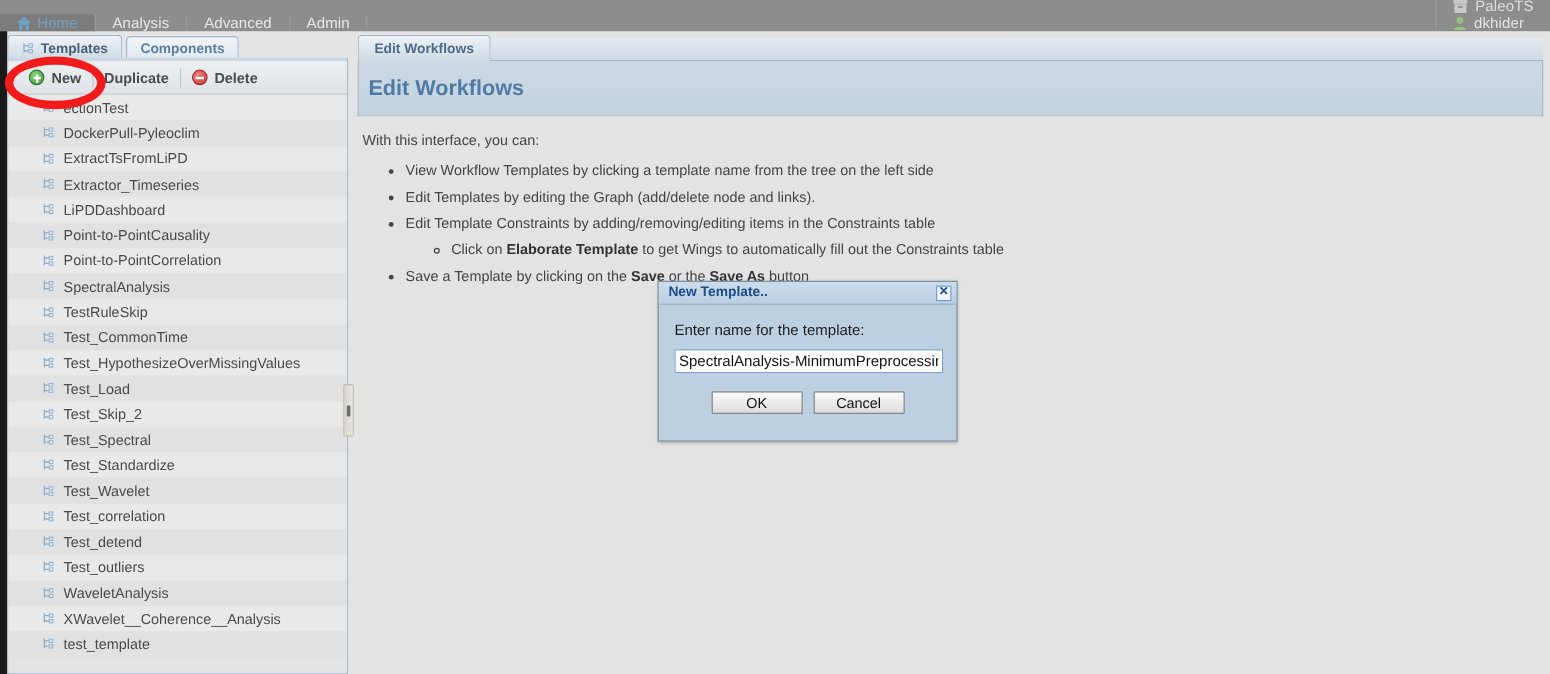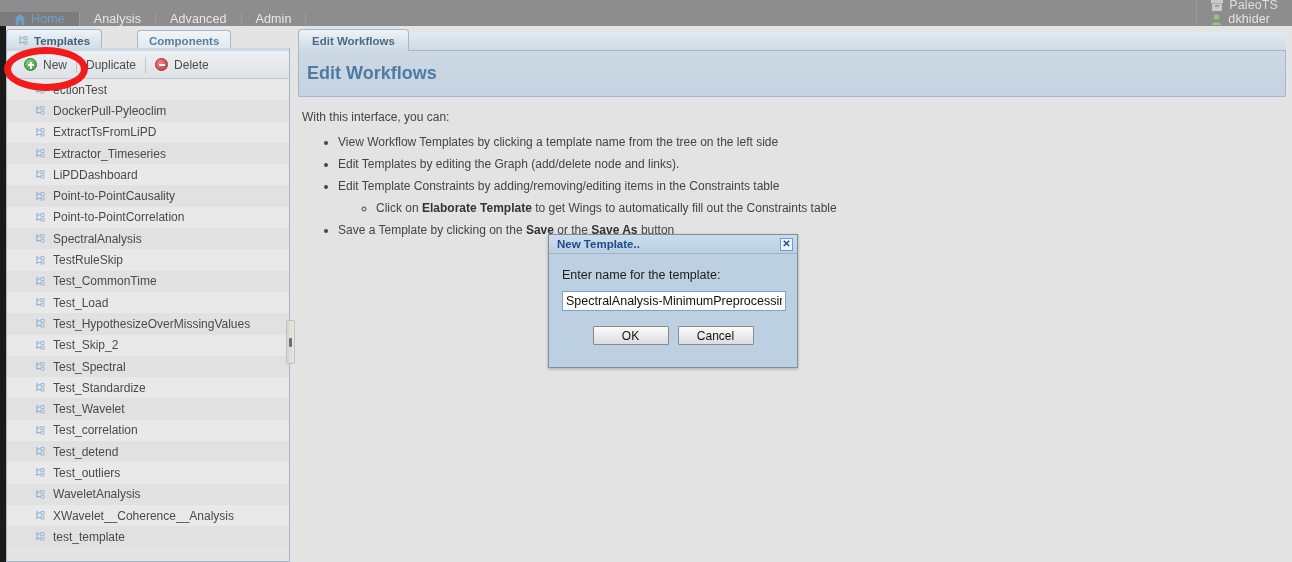--- a/index.html
+++ b/index.html
@@ -35,21 +35,21 @@
   .nav-right .nav-item { border-right: none; border-left: 1px solid #9a9a9a; color: #dedede; }
   .nav-right .user { color: #e4e4e4; }
 
   .icon-home { display:inline-block; width:11px; height:11px; position:relative; }
   .icon-home svg { display:block; }
   .icon-box svg, .icon-user svg { display:block; }
 
   
   .left-tabs {
     position: absolute; left: 6px; top: 29px; width: 284px; height: 22px;
-    display: flex; align-items: flex-end; gap: 32px;
+    display: flex; align-items: flex-end;
   }
   .ltab {
     height: 21px; display: flex; align-items: center; gap: 5px;
     padding: 0 11px;
     font-size: 11.5px; font-weight: bold; color: #5a7f9e;
     background: linear-gradient(#f2f5f8, #dfe7ee);
     border: 1px solid #a3b8cc; border-bottom: none;
     border-radius: 4px 4px 0 0;
     margin-right: 3px;
     cursor: default;
@@ -74,21 +74,21 @@
   }
   .toolbar {
     height: 28px; display: flex; align-items: center;
     background: linear-gradient(#eceff2, #dfe3e7);
     border-bottom: 1px solid #c2c9d0;
     padding-left: 8px;
   }
   .tb-btn {
     display:flex; align-items:center; gap:6px;
     padding: 0 9px; height: 24px;
-    font-size: 12px; color: #4c4c4c; cursor: default;
+    font-size: 12px; color: #4c4c4c; cursor: default; font-weight: bold;
   }
   .tb-sep { width:1px; height:16px; background:#bfc5cb; }
 
   .ico-plus, .ico-minus {
     width:13px; height:13px; border-radius:50%; position:relative; display:inline-block;
   }
   .ico-plus { background: radial-gradient(circle at 35% 30%, #8ad07a, #3f9b37); border:1px solid #2f7a2a; }
   .ico-minus { background: radial-gradient(circle at 35% 30%, #ef8080, #c43b3b); border:1px solid #a32a2a; }
   .ico-plus::before, .ico-plus::after, .ico-minus::before {
     content:''; position:absolute; background:#fff;
@@ -375,29 +375,29 @@
             <rect x="6" y="6.2" width="3" height="2.8" fill="#dbe8f3" stroke="#8fb0cc" stroke-width=".8"></rect>
           </svg>
           <span>Test_CommonTime</span>
         </div>
         <div class="tree-item">
           <svg class="tree-ico" width="11" height="11" viewBox="0 0 11 11">
             <path d="M2 1 L2 9 M2 3 L6 3 M2 7.5 L6 7.5" stroke="#8fb0cc" fill="none" stroke-width="1.1"></path>
             <rect x="6" y="1.6" width="3" height="2.8" fill="#dbe8f3" stroke="#8fb0cc" stroke-width=".8"></rect>
             <rect x="6" y="6.2" width="3" height="2.8" fill="#dbe8f3" stroke="#8fb0cc" stroke-width=".8"></rect>
           </svg>
+          <span>Test_HypothesizeOverMissingValues</span>
+        </div>
+        <div class="tree-item">
+          <svg class="tree-ico" width="11" height="11" viewBox="0 0 11 11">
+            <path d="M2 1 L2 9 M2 3 L6 3 M2 7.5 L6 7.5" stroke="#8fb0cc" fill="none" stroke-width="1.1"></path>
+            <rect x="6" y="1.6" width="3" height="2.8" fill="#dbe8f3" stroke="#8fb0cc" stroke-width=".8"></rect>
+            <rect x="6" y="6.2" width="3" height="2.8" fill="#dbe8f3" stroke="#8fb0cc" stroke-width=".8"></rect>
+          </svg>
           <span>Test_Load</span>
-        </div>
-        <div class="tree-item">
-          <svg class="tree-ico" width="11" height="11" viewBox="0 0 11 11">
-            <path d="M2 1 L2 9 M2 3 L6 3 M2 7.5 L6 7.5" stroke="#8fb0cc" fill="none" stroke-width="1.1"></path>
-            <rect x="6" y="1.6" width="3" height="2.8" fill="#dbe8f3" stroke="#8fb0cc" stroke-width=".8"></rect>
-            <rect x="6" y="6.2" width="3" height="2.8" fill="#dbe8f3" stroke="#8fb0cc" stroke-width=".8"></rect>
-          </svg>
-          <span>Test_HypothesizeOverMissingValues</span>
         </div>
         <div class="tree-item">
           <svg class="tree-ico" width="11" height="11" viewBox="0 0 11 11">
             <path d="M2 1 L2 9 M2 3 L6 3 M2 7.5 L6 7.5" stroke="#8fb0cc" fill="none" stroke-width="1.1"></path>
             <rect x="6" y="1.6" width="3" height="2.8" fill="#dbe8f3" stroke="#8fb0cc" stroke-width=".8"></rect>
             <rect x="6" y="6.2" width="3" height="2.8" fill="#dbe8f3" stroke="#8fb0cc" stroke-width=".8"></rect>
           </svg>
           <span>Test_Skip_2</span>
         </div>
         <div class="tree-item">

